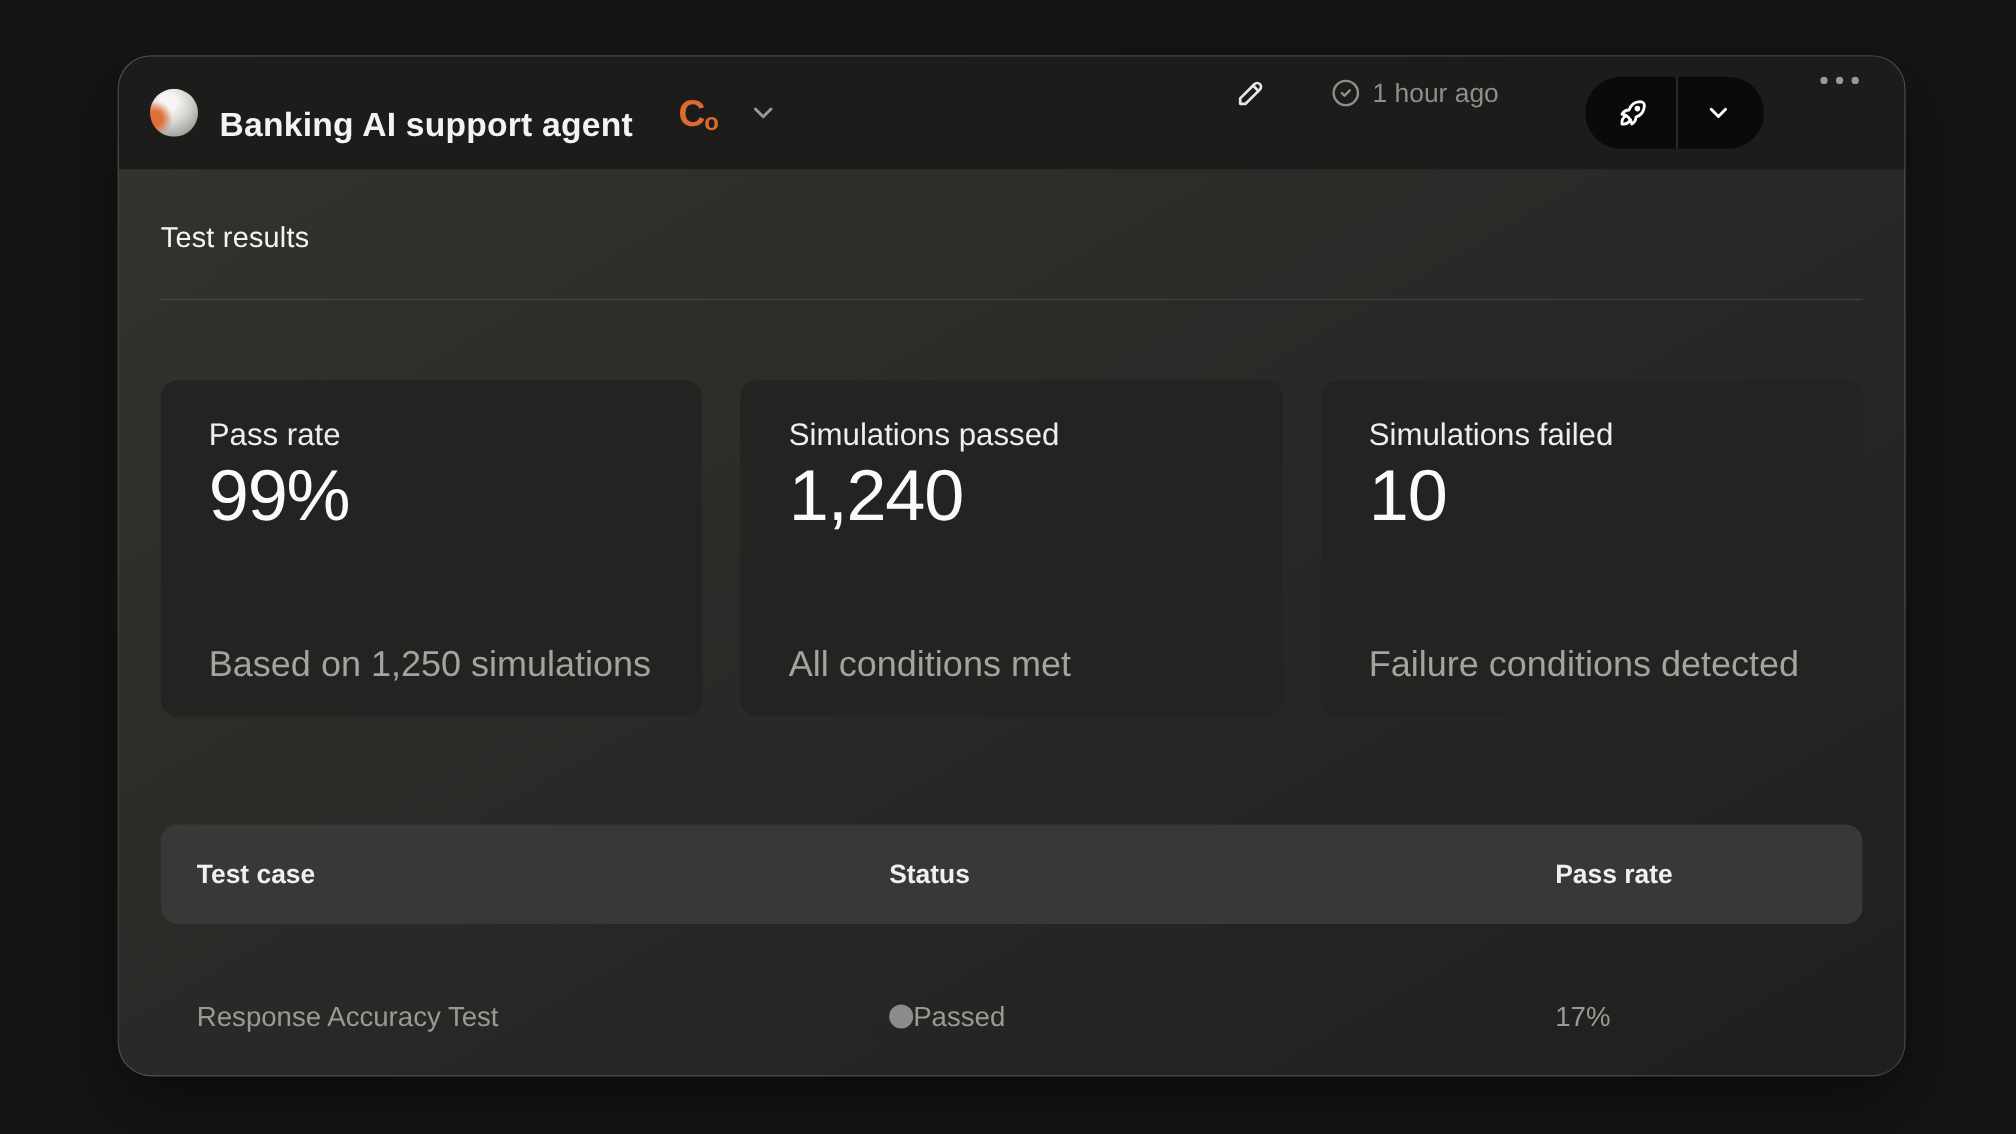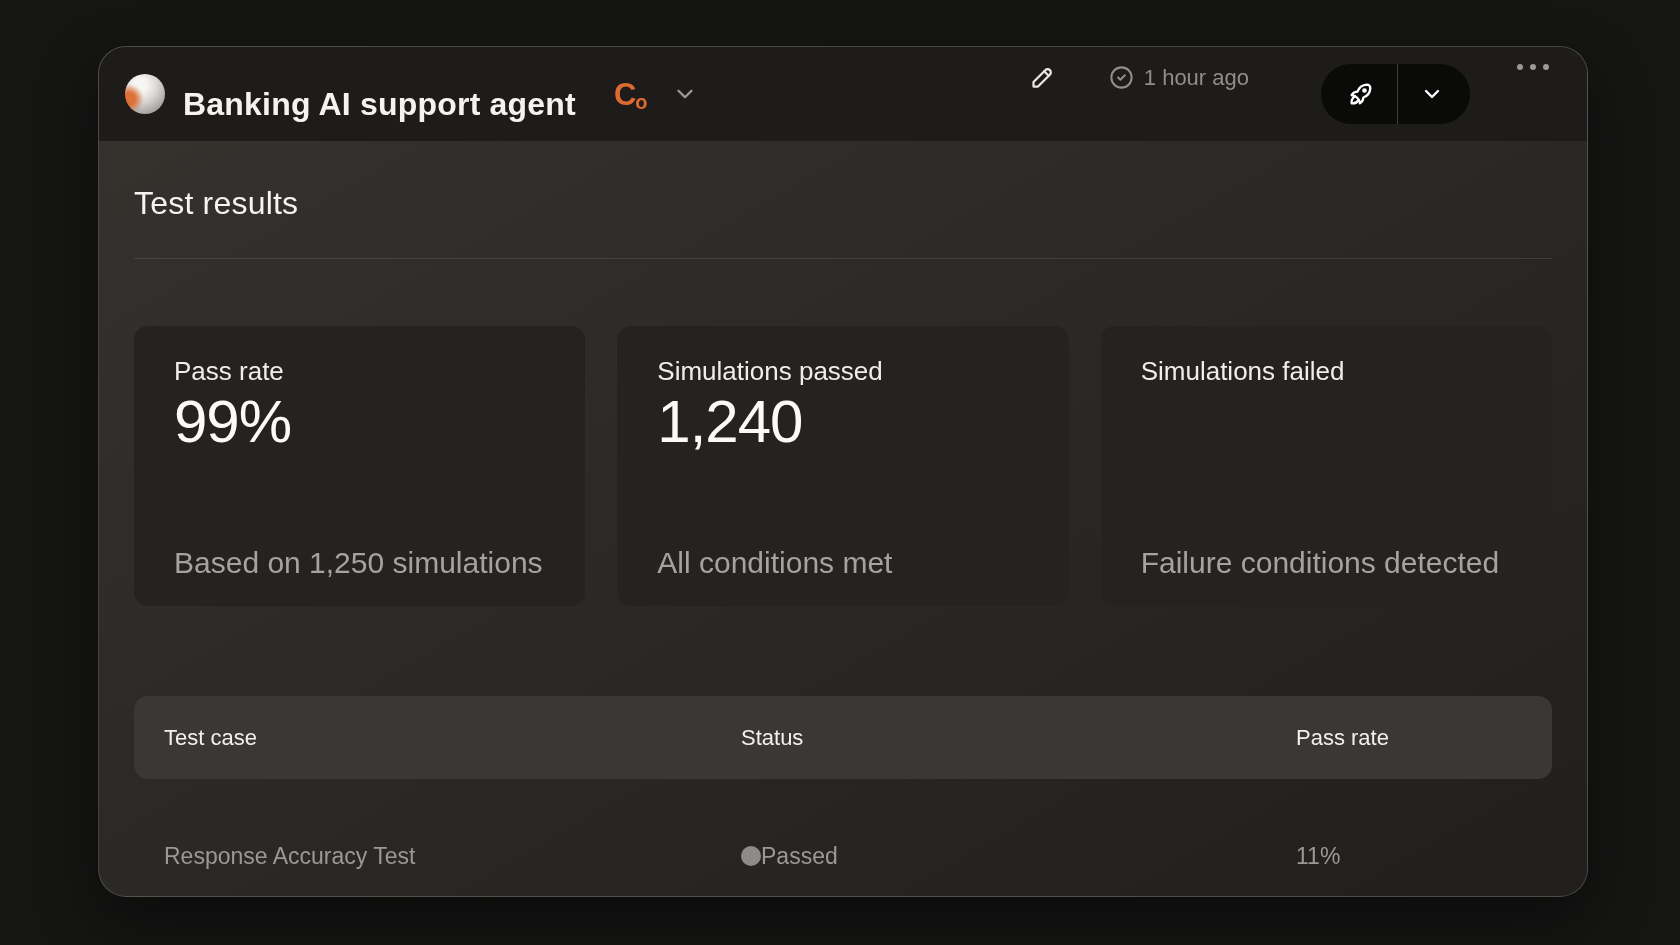--- a/index.html
+++ b/index.html
@@ -11,55 +11,55 @@
            overflow:hidden; box-shadow:0 24px 60px rgba(0,0,0,0.45);
            background:linear-gradient(150deg,#35332e 0%,#2a2927 50%,#201f1e 100%); }
 
   
   .panel-header { height:94px; display:flex; align-items:center;
                   padding:0 38px 0 26px; background:#1d1c1b; }
   .avatar { width:40px; height:40px; border-radius:50%;
             background:
               radial-gradient(circle at 10% 62%, rgba(221,107,47,0.95) 0 14%, rgba(221,107,47,0) 34%),
               radial-gradient(circle at 38% 28%, #f6f5f3 0 18%, #d8d6d3 45%, #a3a19d 78%, #7e7c79 100%); }
-  .h-title { margin-left:18px; color:#f4f3f1; font-size:32px; font-weight:700; letter-spacing:0.2px;margin-top:20px; }
+  .h-title { margin-left:18px; color:#f4f3f1; font-size:28px; font-weight:700; letter-spacing:0.2px;margin-top:20px; }
   .co-logo { margin-left:38px; color:#dd6b2f; font-weight:700; line-height:1; display:flex; align-items:flex-end; }
   .co-logo .c { font-size:31px; }
   .co-logo .o { font-size:20px; margin-left:-1px; margin-bottom:-2px; }
   .chev-sm { margin-left:24px; display:flex; }
 
   .h-right { margin-left:auto; display:flex; align-items:flex-start; }
   .icon-btn { display:flex; align-items:center; justify-content:center; cursor:pointer; }
   .time-group { margin-left:52px; display:flex; align-items:center; color:#8f8e8b; }
   .time-label { margin-left:9px; font-size:22px; }
   .pill { margin-left:72px; height:60px; border-radius:30px; background:#0a0a09;
           display:flex; align-items:center; }
   .pill-main { padding:0 22px 0 26px; display:flex; align-items:center; height:100%; cursor:pointer; }
   .pill-div { width:1px; height:100%; background:rgba(255,255,255,0.22); }
   .pill-caret { padding:0 26px 0 22px; display:flex; align-items:center; height:100%; cursor:pointer; }
   .dots { margin-left:47px; display:flex; gap:7px; cursor:pointer; }
   .dots i { width:6px; height:6px; border-radius:50%; background:#9b9a98; }
 
   
   .panel-body { padding:0 35px; }
-  .section-title { margin-top:44px; color:#f5f4f2; font-size:32px; font-weight:500; letter-spacing:0.2px; }
+  .section-title { margin-top:44px; color:#f5f4f2; font-size:24px; font-weight:500; letter-spacing:0.2px; }
   .divider { margin-top:36px; height:1px; background:rgba(255,255,255,0.10); }
 
   .cards { margin-top:67px; display:flex; gap:32px; }
   .card { flex:1; height:280px; background:#242321; border-radius:14px;
           padding:30px 40px 26px 40px; display:flex; flex-direction:column; }
   .card-label { color:#efeeec; font-size:26px; font-weight:500; }
   .card-value { color:#fbfaf8; font-size:60px; font-weight:500; letter-spacing:-1px; }
   .card-spacer { flex:1; }
   .card-caption { color:#a5a39f; font-size:30px; }
 
   .table { margin-top:90px; }
   .t-grid { display:grid; grid-template-columns:577px 555px 288px; align-items:center; }
   .t-head { height:83px; border-radius:14px; background:#3a3836; }
-  .t-head .cell { color:#f1f0ee; font-size:22px; font-weight:400; padding-left:30px; }
+  .t-head .cell { color:#f1f0ee; font-size:22px; font-weight:700; padding-left:30px; }
   .t-row { height:144px; padding-top:10px; }
   .t-row .cell { color:#9b9995; font-size:23px; padding-left:30px; }
   .status-cell { display:flex; align-items:center; }
   .status-dot { width:20px; height:20px; border-radius:50%; background:#8c8b89; flex:none; }
   .status-text { }
 
   svg { display:block; }
 </style>
 </head>
 <body>
@@ -133,36 +133,37 @@
         <div class="card-caption">Based on 1,250 simulations</div>
       </div>
       <div class="card">
         <div class="card-label">Simulations passed</div>
         <div class="card-value">1,240</div>
         <div class="card-spacer"></div>
         <div class="card-caption">All conditions met</div>
       </div>
       <div class="card">
         <div class="card-label">Simulations failed</div>
+        <div class="card-value">10</div>
         <div class="card-spacer"></div>
         <div class="card-caption">Failure conditions detected</div>
       </div>
     </div>
 
     <div class="table">
       <div class="t-grid t-head">
         <div class="cell">Test case</div>
         <div class="cell">Status</div>
         <div class="cell">Pass rate</div>
       </div>
 
       <div class="t-grid t-row">
         <div class="cell">Response Accuracy Test</div>
         <div class="cell status-cell">
           <span class="status-dot"></span>
           <span class="status-text">Passed</span>
         </div>
-        <div class="cell">11%</div>
+        <div class="cell">17%</div>
       </div>
     </div>
   </div>
 
 </div>
 
 </body></html>

